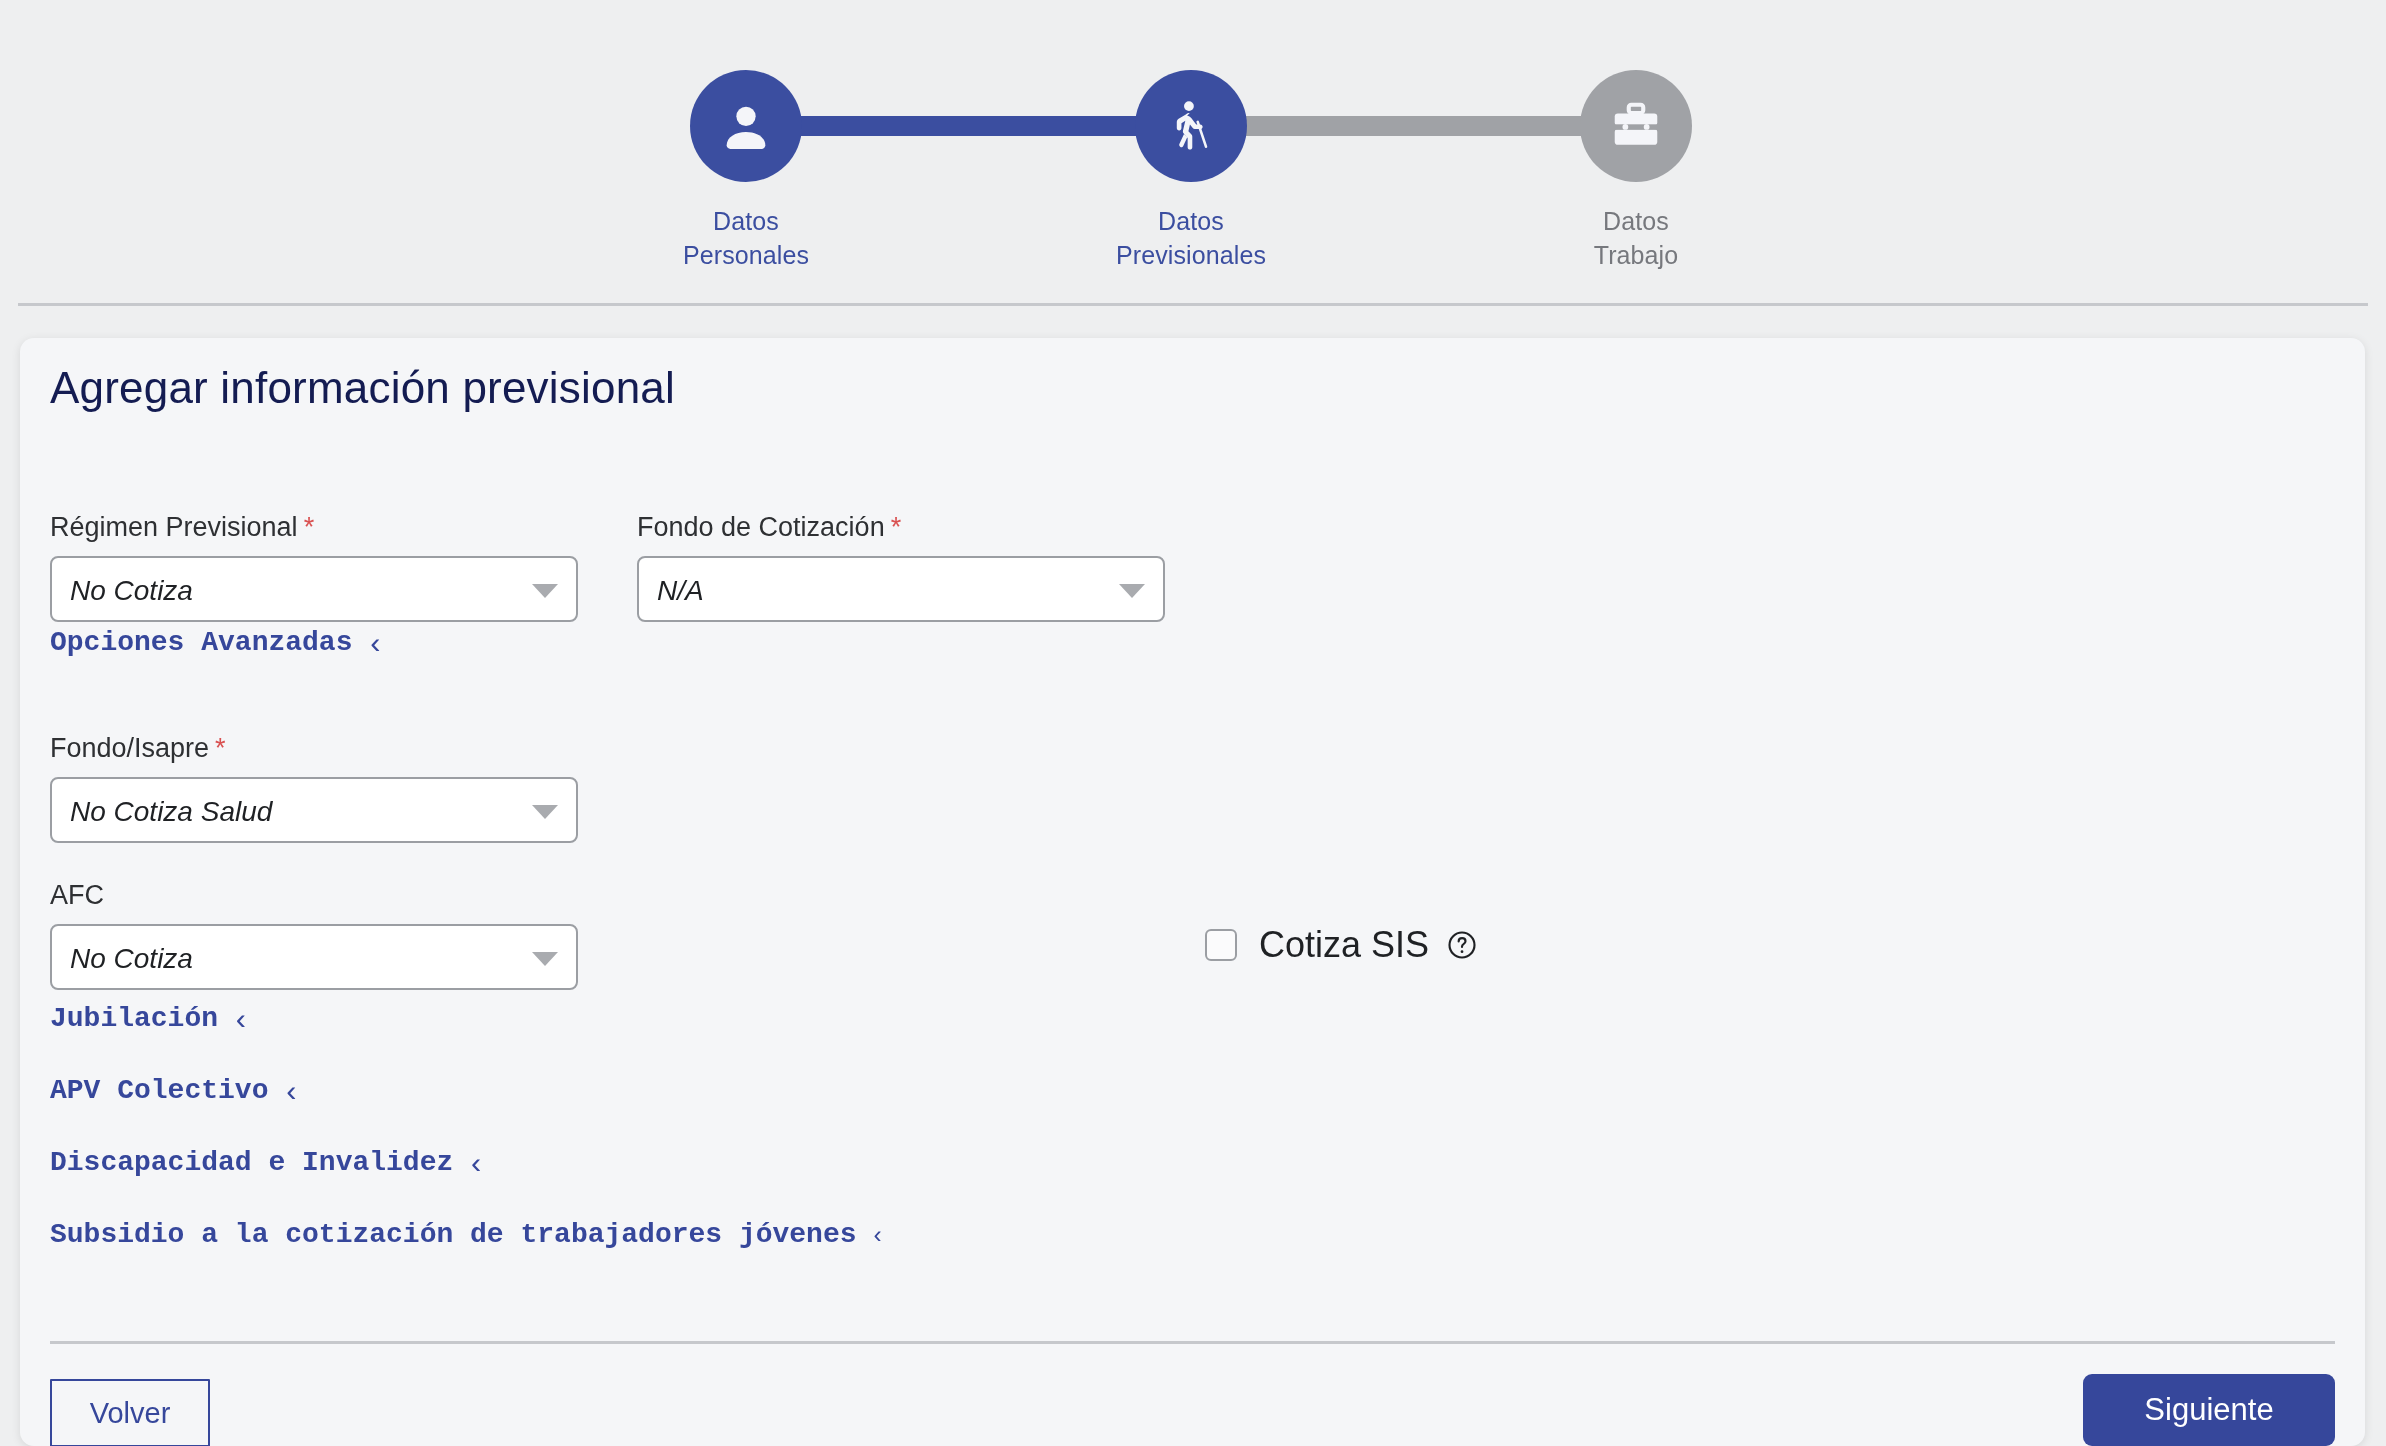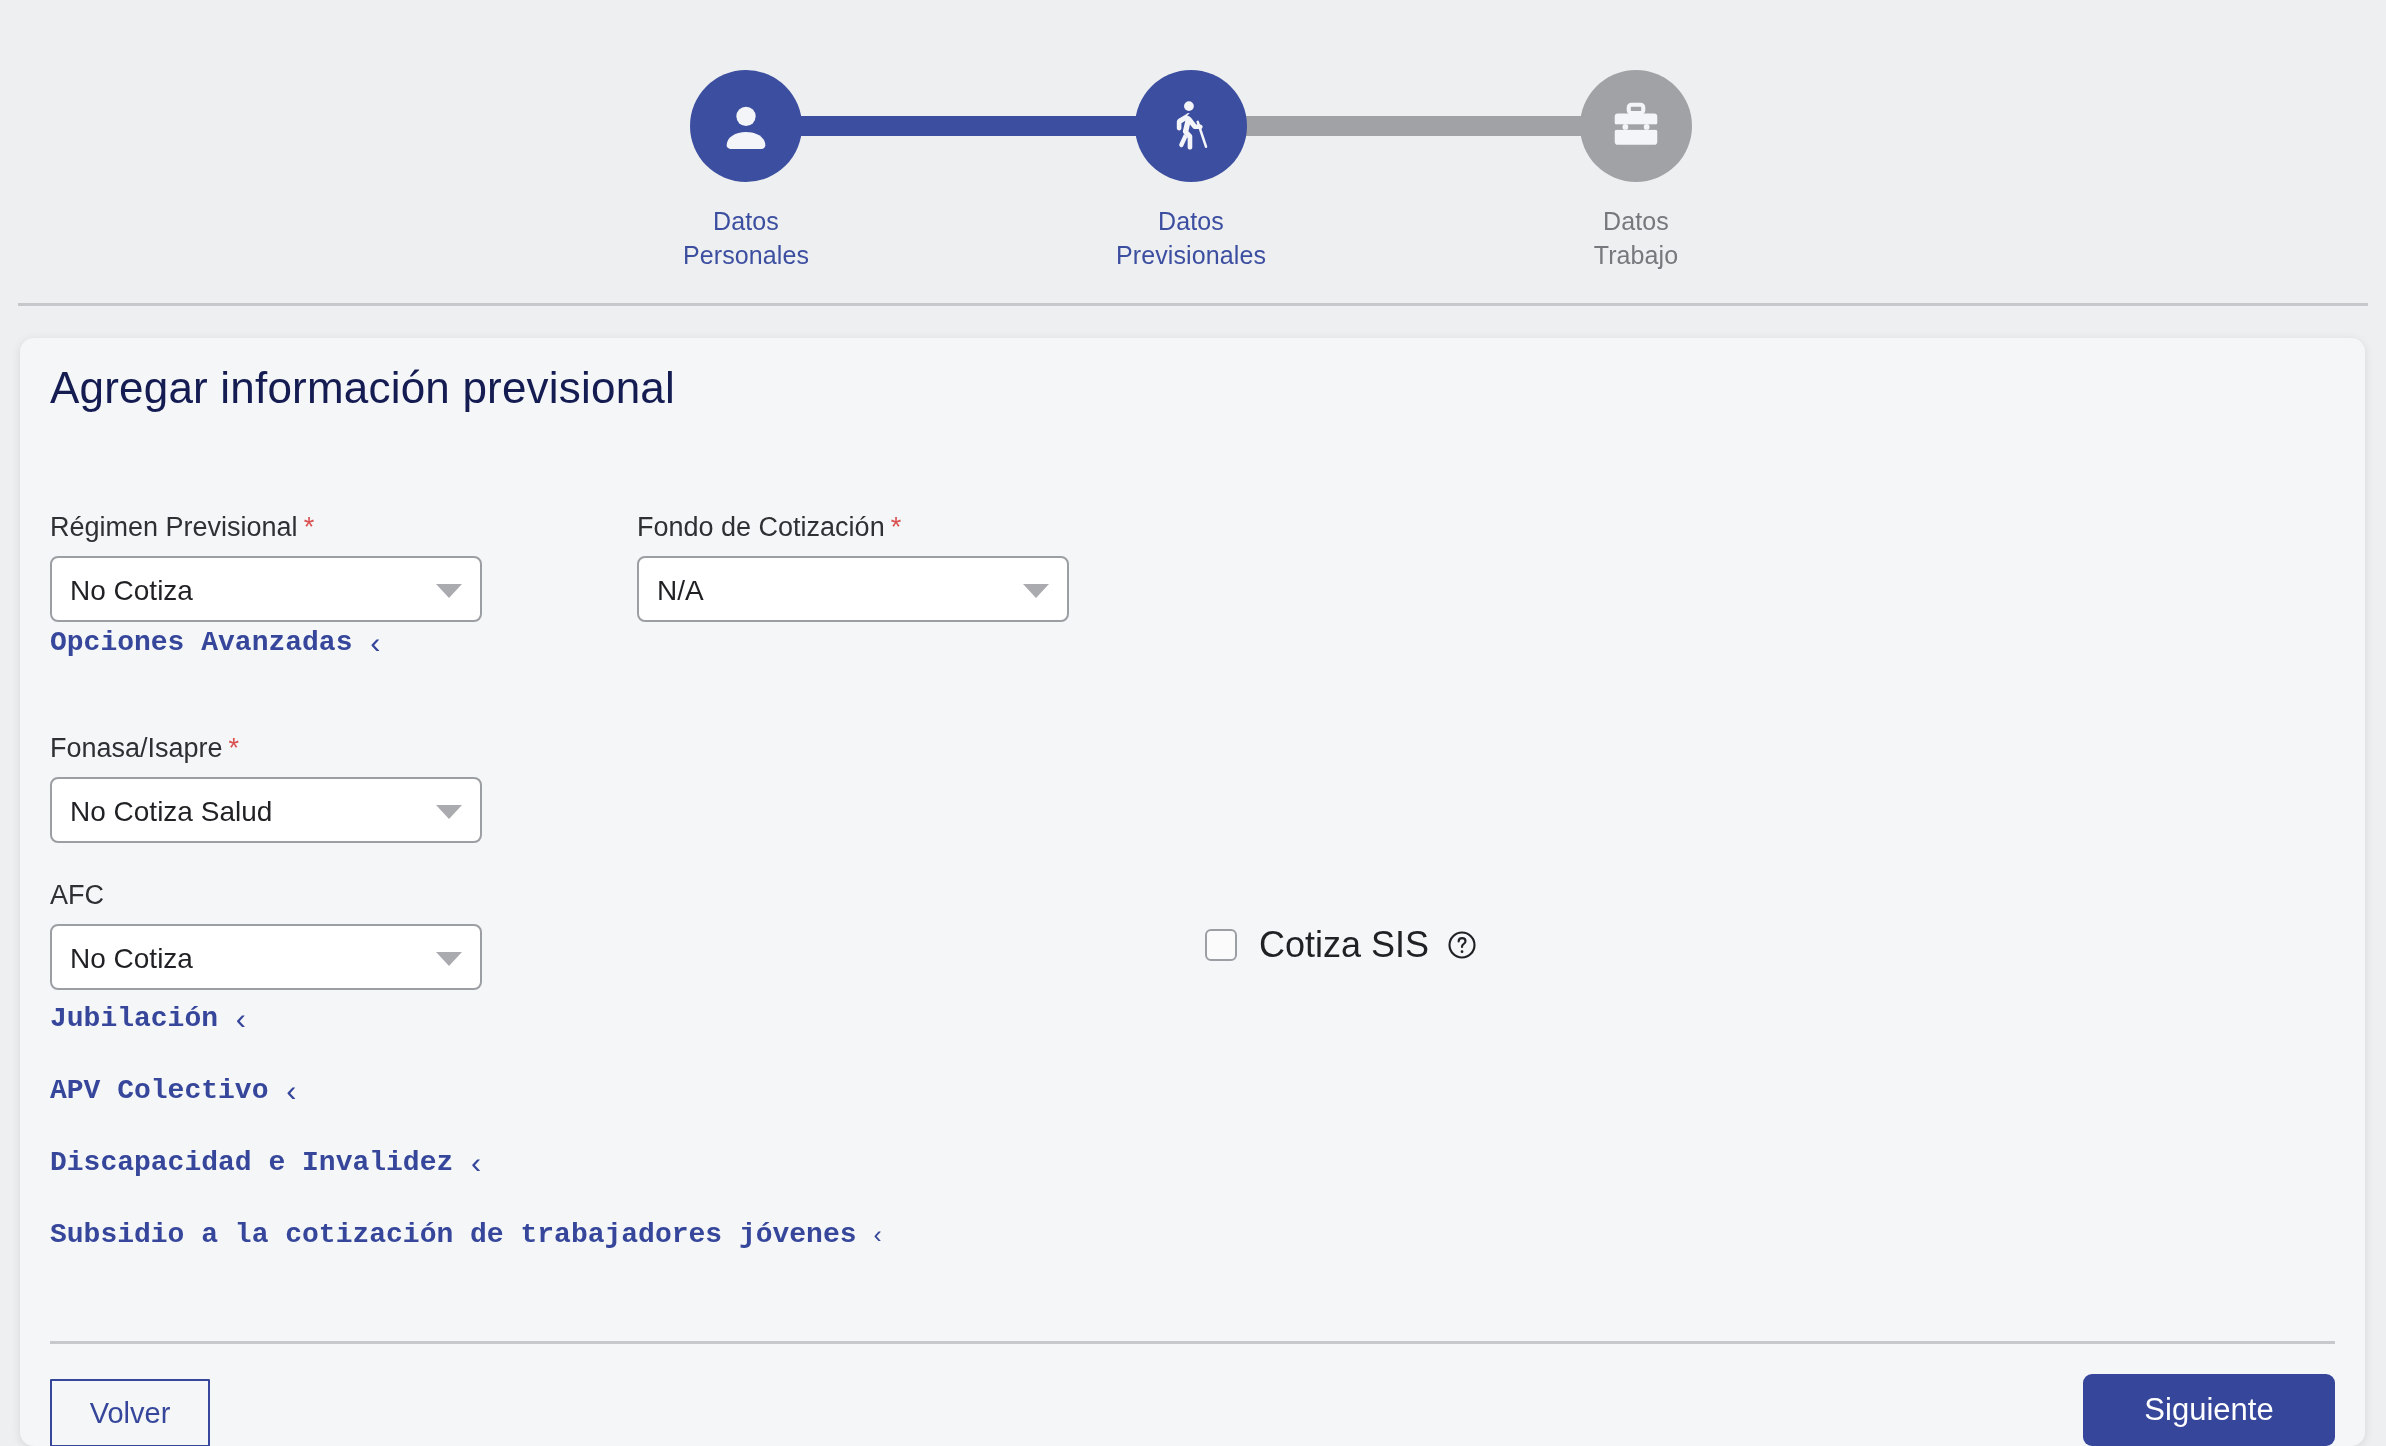--- a/index.html
+++ b/index.html
@@ -130,30 +130,31 @@
   .field-label {
     font-size: 27px;
     line-height: 34px;
     color: #2e3033;
     margin-bottom: 12px;
     white-space: nowrap;
   }
   .field-label .ast { margin-left: 4px; }
 
   .select-box {
-    width: 432px;
+    width: 528px;
     height: 66px;
     background: #ffffff;
     border: 2px solid #9b9ea3;
     border-radius: 8px;
     box-sizing: border-box;
     display: flex;
     align-items: center;
     padding: 4px 18px 0 18px;
     position: relative;
+    font-style: italic;
   }
   .select-value {
     font-size: 28px;
     color: #1f2124;
     line-height: 34px;
     flex: 1;
     white-space: nowrap;
     overflow: hidden;
   }
   .caret {
@@ -368,21 +369,21 @@
     </div>
   </div>
 
   <div class="collapse-link c-opciones">
     <span>Opciones Avanzadas</span>
     <span class="chev">‹</span>
   </div>
 
   <div class="field f-fonasa">
     <div class="field-label">
-      <span>Fonasa/Isapre</span><span class="ast">*</span>
+      <span>Fondo/Isapre</span><span class="ast">*</span>
     </div>
     <div class="select-box">
       <span class="select-value">No Cotiza Salud</span>
       <span class="caret"></span>
     </div>
   </div>
 
   <div class="field f-afc">
     <div class="field-label">
       <span>AFC</span>

